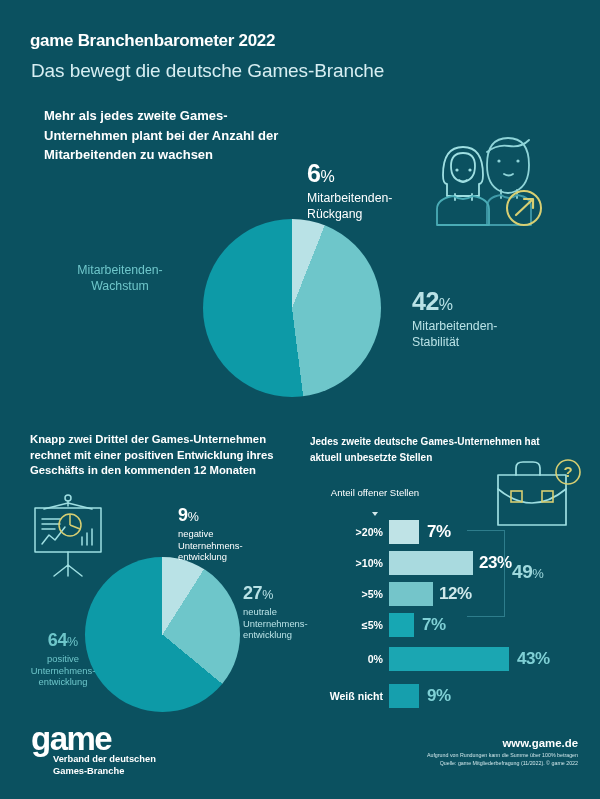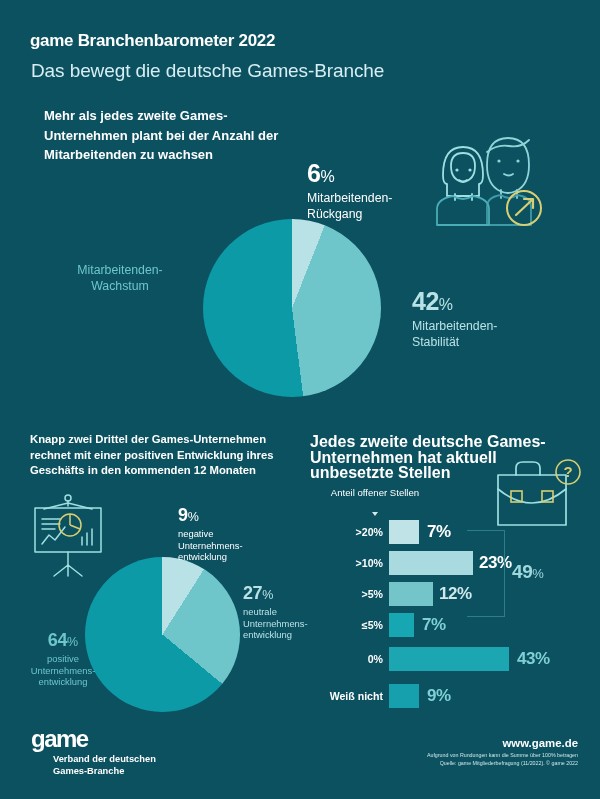--- a/index.html
+++ b/index.html
@@ -72,21 +72,21 @@
   .lbl2 .pct { font-size:18px; font-weight:700; line-height:20px; letter-spacing:-0.4px; display:block; }
   .lbl2 .pct .sym { font-size:12.5px; font-weight:400; }
   .lbl2 .cap { font-size:9.4px; font-weight:400; line-height:11.6px; display:block; margin-top:1px; }
   .lbl-9   { left:178px; top:505px; }
   .lbl-27  { left:243px; top:583px; }
   .lbl-64  { left:8px;   top:630px; width:110px; text-align:center; }
 
   
   .s3-lead {
     position:absolute; left:310px; top:434px; width:260px;
-    font-size:16px; font-weight:700; line-height:15.6px; color:#ffffff;
+    font-size:10px; font-weight:700; line-height:15.6px; color:#ffffff;
   }
   .axis-title {
     position:absolute; left:327px; top:487px; width:96px;
     font-size:9.6px; font-weight:400; line-height:11.6px; text-align:center;
     color:#ffffff;
   }
   .axis-caret {
     position:absolute; left:372px; top:512px;
     width:0;height:0;border-left:3px solid transparent;border-right:3px solid transparent;
     border-top:4px solid #d4e9ec;
@@ -115,21 +115,21 @@
   }
   .sum49 {
     position:absolute; left:512px; top:561px;
     font-size:19px; font-weight:700; color:#9fd8dc; letter-spacing:-0.4px;
   }
   .sum49 .sym { font-size:13px; font-weight:400; }
 
   
   .logo {
     position:absolute; left:31px; top:721px;
-    font-size:24px; font-weight:700; letter-spacing:-1.5px; line-height:35px;
+    font-size:33px; font-weight:700; letter-spacing:-1.5px; line-height:35px;
     color:#ffffff;
     text-align:center;
   }
   .logo-sub {
     position:absolute; left:53px; top:753px;
     font-size:9.3px; font-weight:700; line-height:12.4px; color:#ffffff;
   }
   .site {
     position:absolute; right:22px; top:737px;
     font-size:11.4px; font-weight:700; color:#ffffff; text-align:right;

